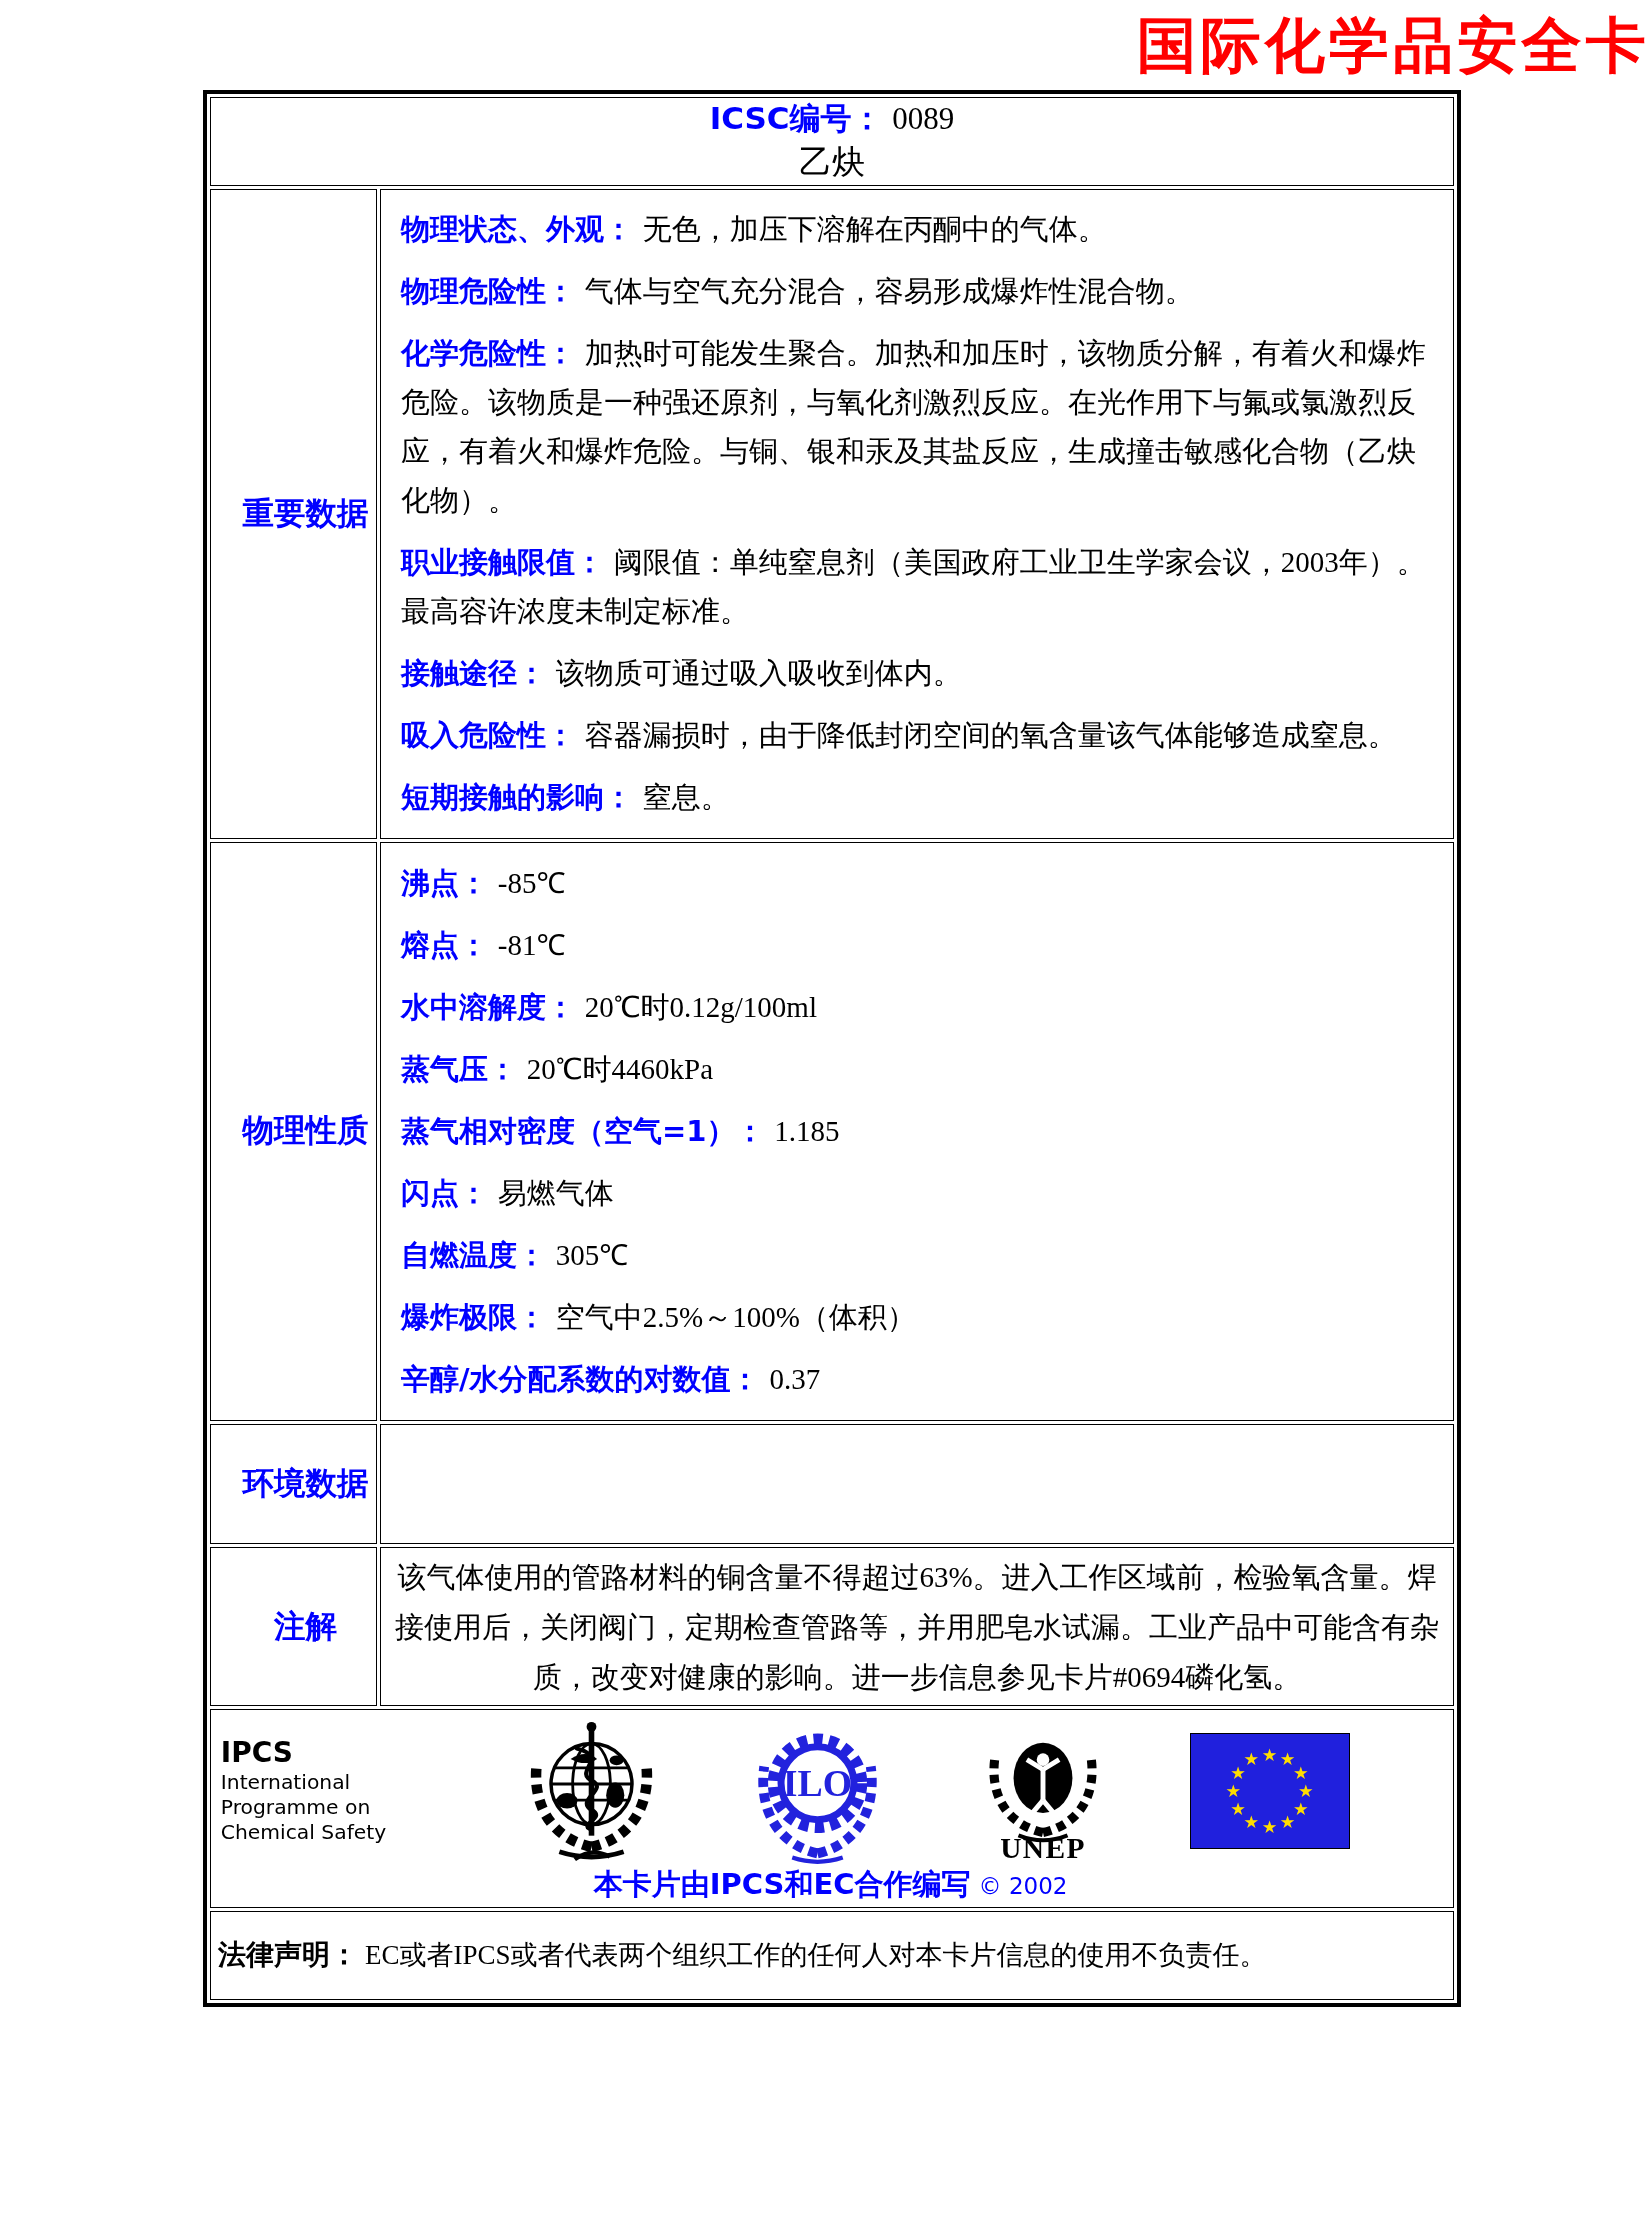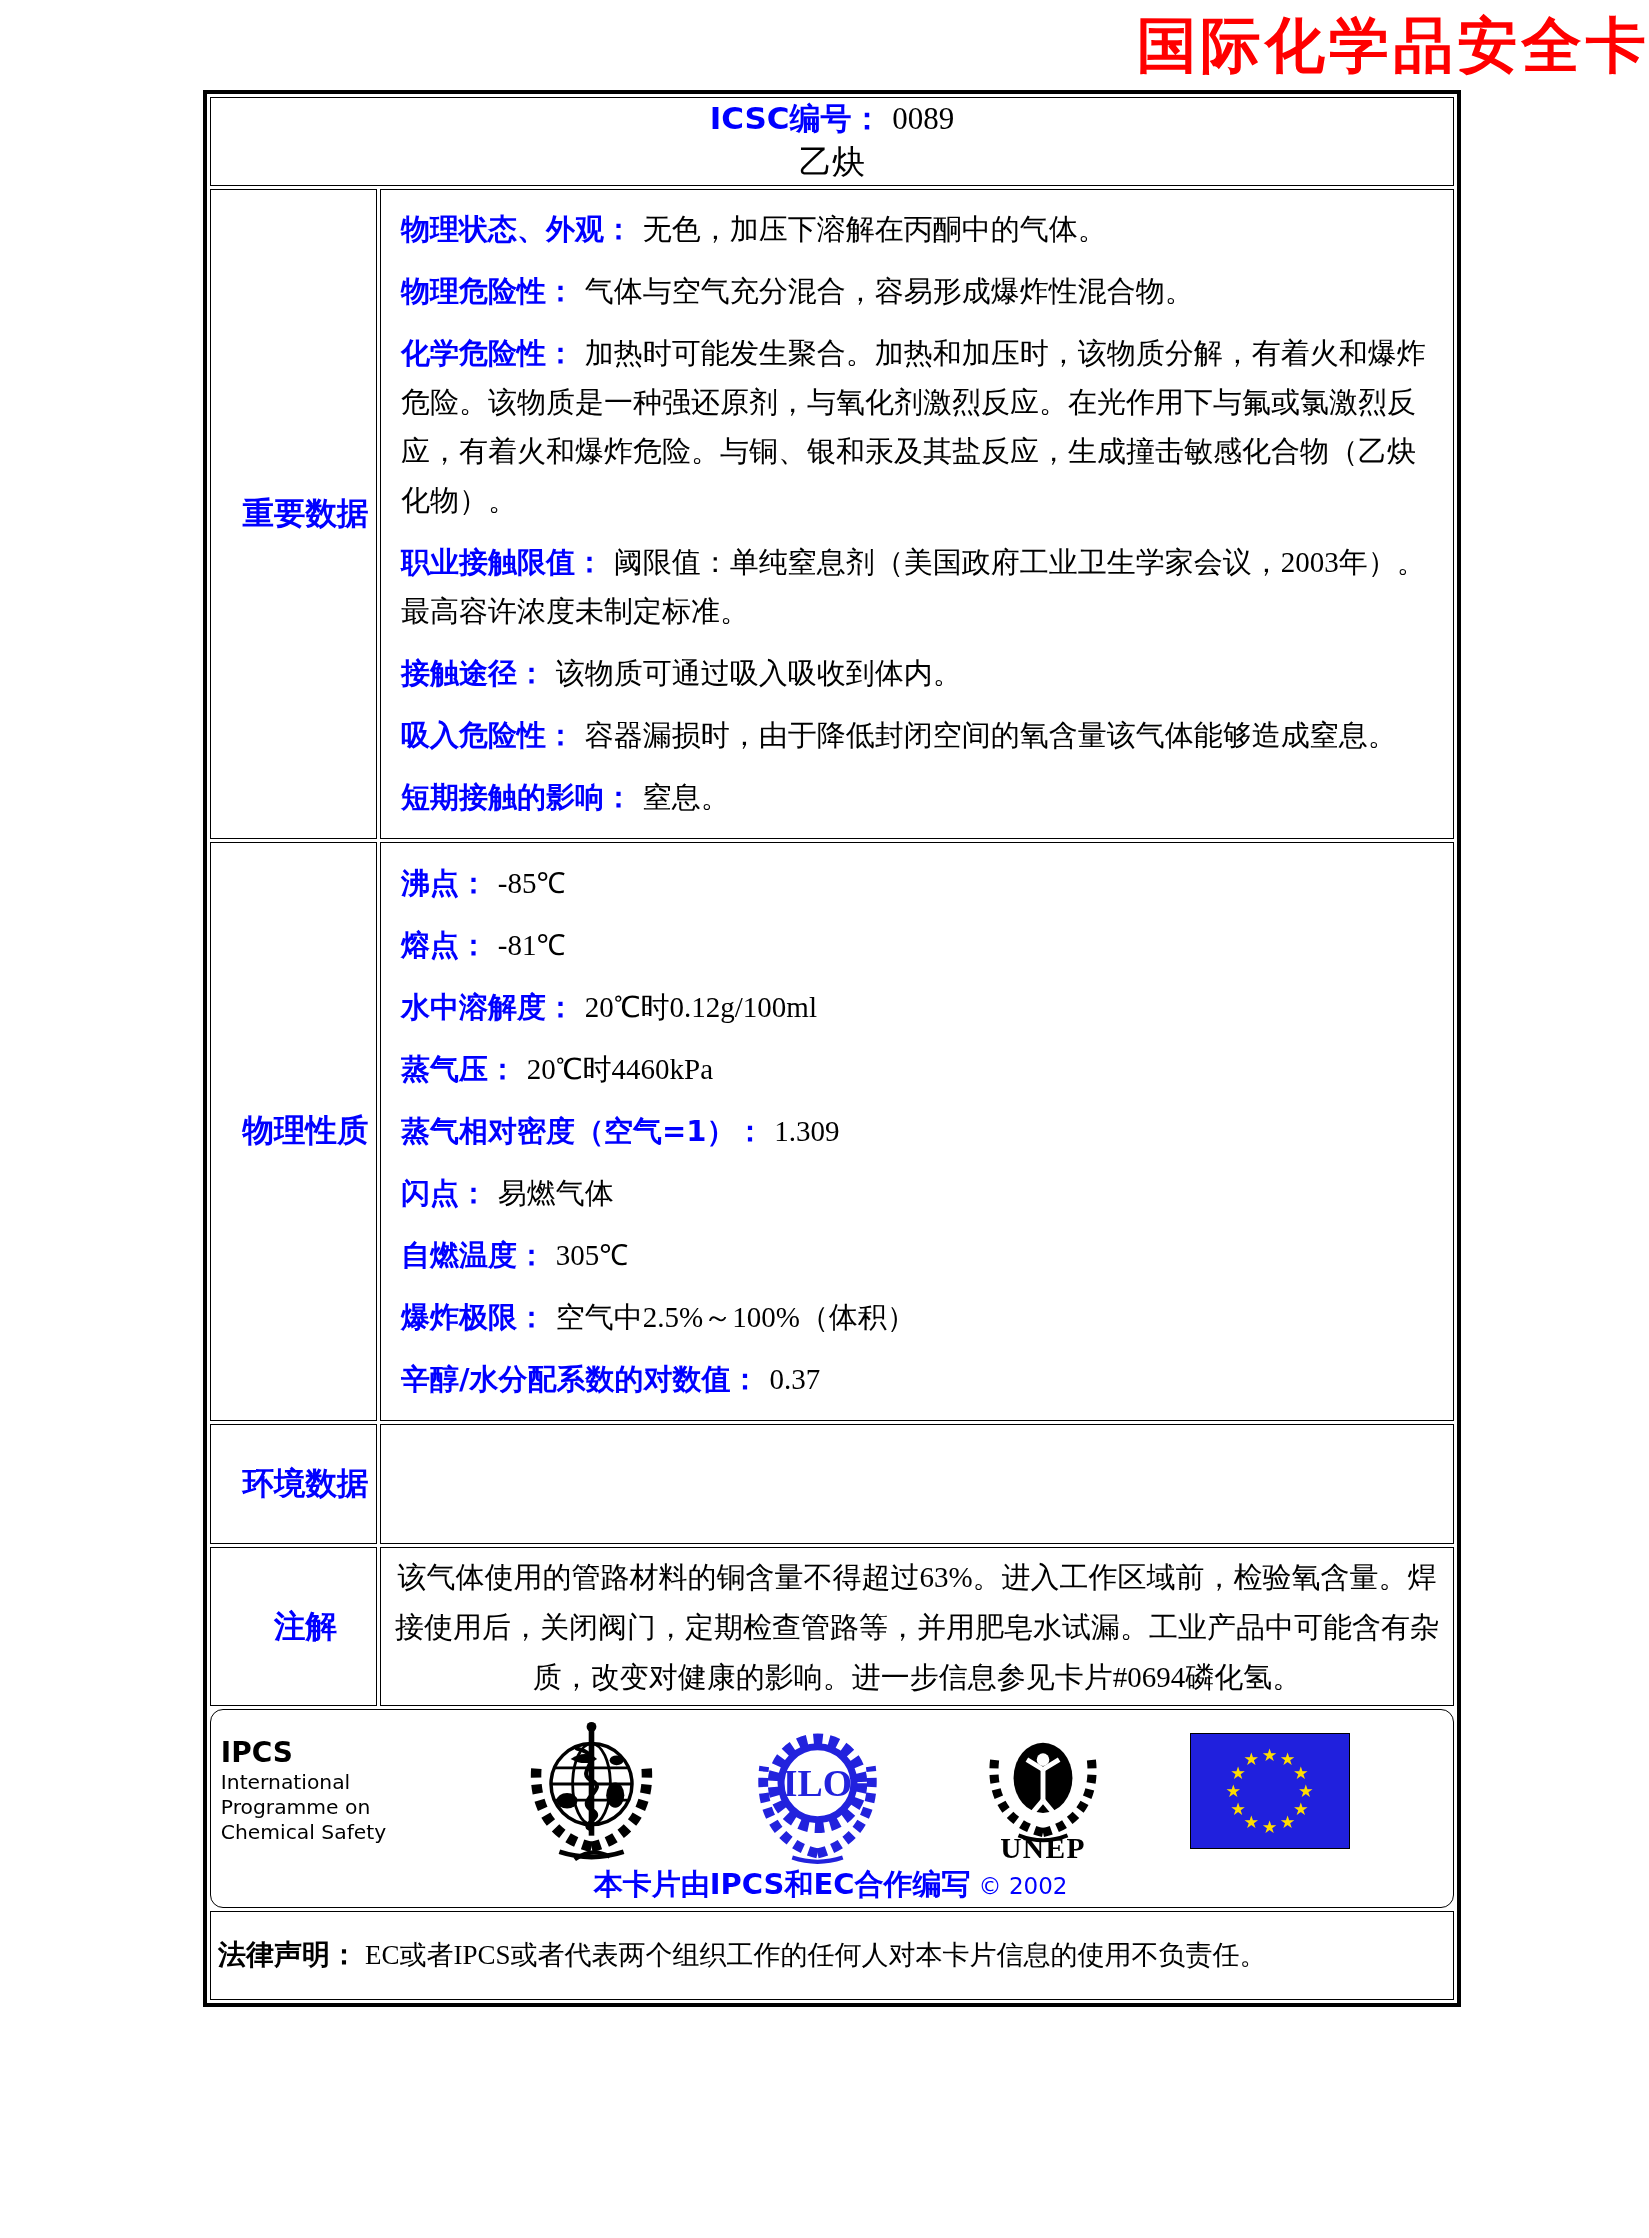--- a/index.html
+++ b/index.html
@@ -71,21 +71,21 @@
   .flabel{
     color:var(--accent-blue);
     font-family:"DejaVu Sans", sans-serif;
     font-weight:bold;
     margin-right:9.8px;
   }
   .fval{color:#000;}
   .notes-text{margin:1px;line-height:50px;text-align:center;}
   .env-cell{height:120px;}
   .extra-cell{height:45px;vertical-align:middle;}
-  .logos-cell{height:186px;padding:5.6px 12.6px 2.8px 9.8px;vertical-align:middle;border-radius:13px;}
+  .logos-cell{height:186px;padding:5.6px 12.6px 2.8px 9.8px;vertical-align:middle;}
   .logos-row{
     display:flex;
     align-items:center;
     justify-content:space-between;
     padding-right:90px;
   }
   .ipcs-block{
     width:224px;
     font-family:"DejaVu Sans", sans-serif;
     line-height:25px;
@@ -148,21 +148,21 @@
     </td>
   </tr>
 
   <tr>
     <td class="label-cell">物理性质</td>
     <td class="content-cell">
       <p class="field"><span class="flabel">沸点：</span><span class="fval">-85℃</span></p>
       <p class="field"><span class="flabel">熔点：</span><span class="fval">-81℃</span></p>
       <p class="field"><span class="flabel">水中溶解度：</span><span class="fval">20℃时0.12g/100ml</span></p>
       <p class="field"><span class="flabel">蒸气压：</span><span class="fval">20℃时4460kPa</span></p>
-      <p class="field"><span class="flabel">蒸气相对密度（空气=1）：</span><span class="fval">1.309</span></p>
+      <p class="field"><span class="flabel">蒸气相对密度（空气=1）：</span><span class="fval">1.185</span></p>
       <p class="field"><span class="flabel">闪点：</span><span class="fval">易燃气体</span></p>
       <p class="field"><span class="flabel">自燃温度：</span><span class="fval">305℃</span></p>
       <p class="field"><span class="flabel">爆炸极限：</span><span class="fval">空气中2.5%～100%（体积）</span></p>
       <p class="field"><span class="flabel">辛醇/水分配系数的对数值：</span><span class="fval">0.37</span></p>
     </td>
   </tr>
 
   <tr>
     <td class="label-cell env-cell">环境数据</td>
     <td class="content-cell env-cell"></td>

